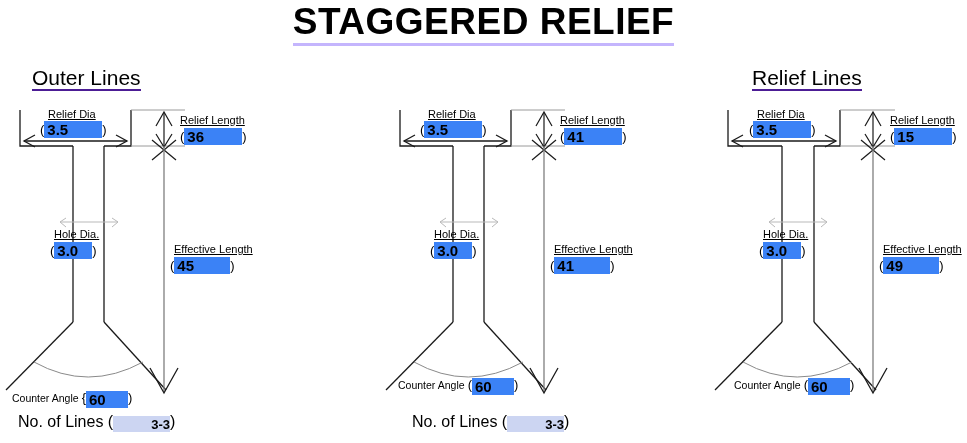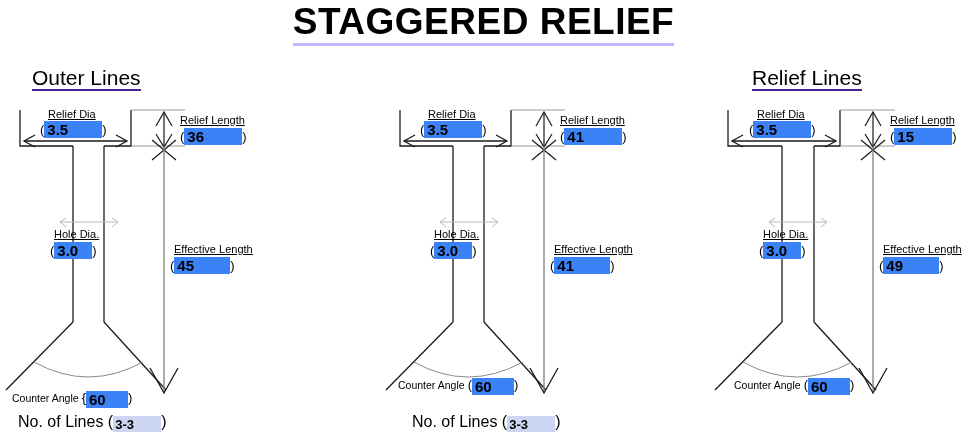--- a/index.html
+++ b/index.html
@@ -74,21 +74,21 @@
   }
   .nlines .small-val{
     display:inline-block;
     background:#ccd5f2;
     font-weight:bold;
     font-size:13px;
     min-width:48px;
     height:16px;
     vertical-align:-2px;
   }
-  .nlines .small-val i{font-style:normal;padding-left:2px;}
+  .nlines .small-val i{font-style:normal;padding-left:2px;margin-left:36px;}
 </style>
 </head>
 <body>
 
 <div class="page">
 
   <div class="main-title">
     <span>STAGGERED RELIEF</span>
   </div>
 

